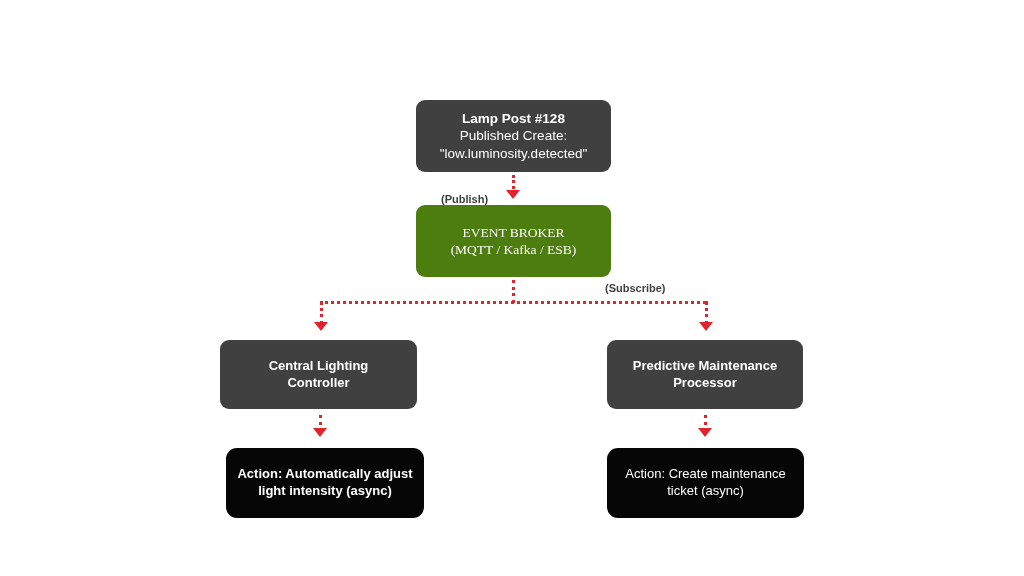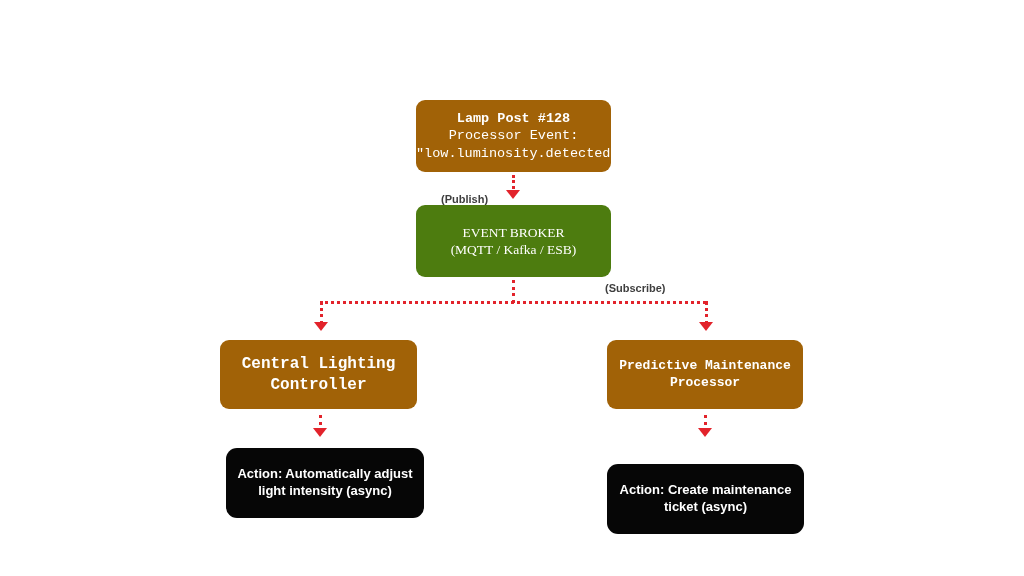--- a/index.html
+++ b/index.html
@@ -42,21 +42,21 @@
     flex-direction: column;
     align-items: center;
     justify-content: center;
     text-align: center;
     border-radius: 9px;
     color: #ffffff;
     line-height: 1.28;
   }
   .node .ln { display: block; width: 100%; }
 
-  .node-gray  { background: #a16207; font-family: Liberation Mono, monospace; }
+  .node-gray  { background: #404040; }
   .node-red   { background: #4d7c0f; font-family: Liberation Serif, serif; }
   .node-black { background: #060606; border-radius: 11px; }
 
   
   #source-node {
     left: 416px; top: 100px;
     width: 195px; height: 72px;
     font-size: 13.5px;
   }
   #source-node .ln1 { font-weight: bold; }
@@ -68,43 +68,42 @@
     left: 416px; top: 205px;
     width: 195px; height: 72px;
     font-size: 13.5px;
     font-weight: normal;
   }
 
   
   #consumer-left-node {
     left: 220px; top: 340px;
     width: 197px; height: 69px;
-    font-size: 16px;
+    font-size: 13px;
     font-weight: bold;
   }
   #consumer-right-node {
     left: 607px; top: 340px;
     width: 196px; height: 69px;
     font-size: 13px;
     font-weight: bold;
   }
 
   
   #action-left-node {
     left: 226px; top: 448px;
     width: 198px; height: 70px;
     font-size: 13px;
     font-weight: bold;
   }
   #action-right-node {
     left: 607px; top: 448px;
     width: 197px; height: 70px;
     font-size: 13px;
-    font-weight: bold;
-    margin-top: 16px;
+    font-weight: normal;
   }
 
   
   .vline {
     position: absolute;
     width: 0;
     border-left: 3.5px dotted #e2232b;
   }
   .hline {
     position: absolute;
@@ -155,21 +154,21 @@
   #subscribe-label { left: 605px; top: 282px; }
 </style>
 </head>
 <body>
 
 <div id="canvas">
 
 
   <div class="node node-gray" id="source-node">
     <span class="ln ln1">Lamp Post #128</span>
-    <span class="ln ln2">Processor Event:</span>
+    <span class="ln ln2">Published Create:</span>
     <span class="ln ln3">"low.luminosity.detected"</span>
   </div>
 
   <div class="vline" id="publish-line"></div>
   <div class="arrowhead" id="publish-arrow"></div>
   <div class="edge-label" id="publish-label">(Publish)</div>
 
   <div class="node node-red" id="broker-node">
     <span class="ln">EVENT BROKER</span>
     <span class="ln">(MQTT / Kafka / ESB)</span>

